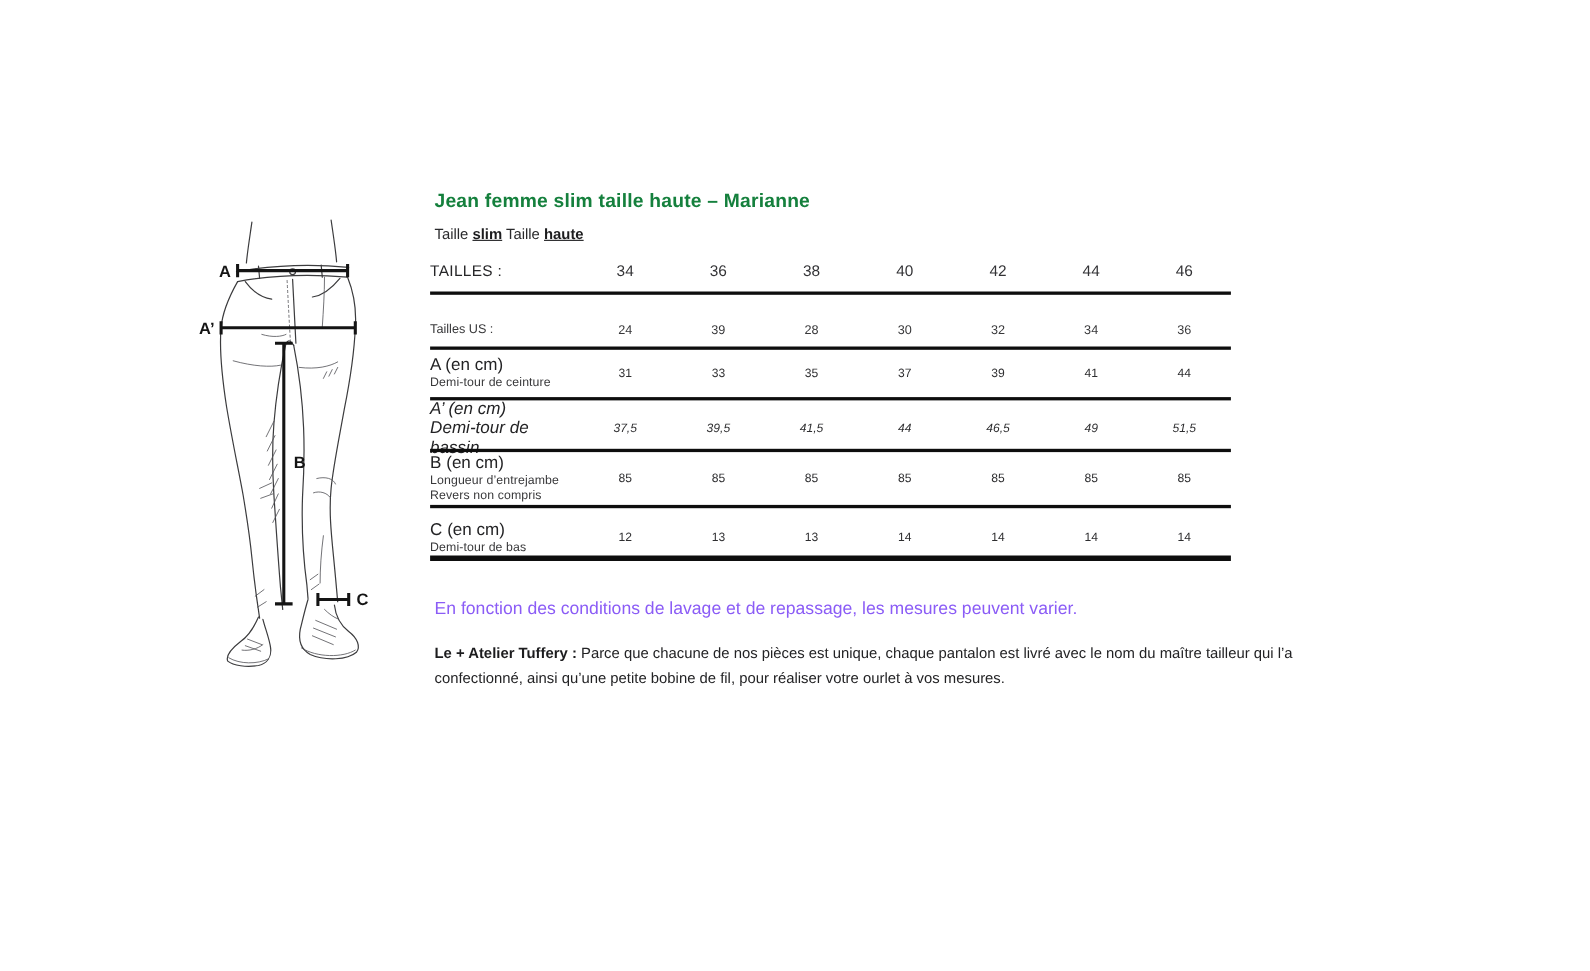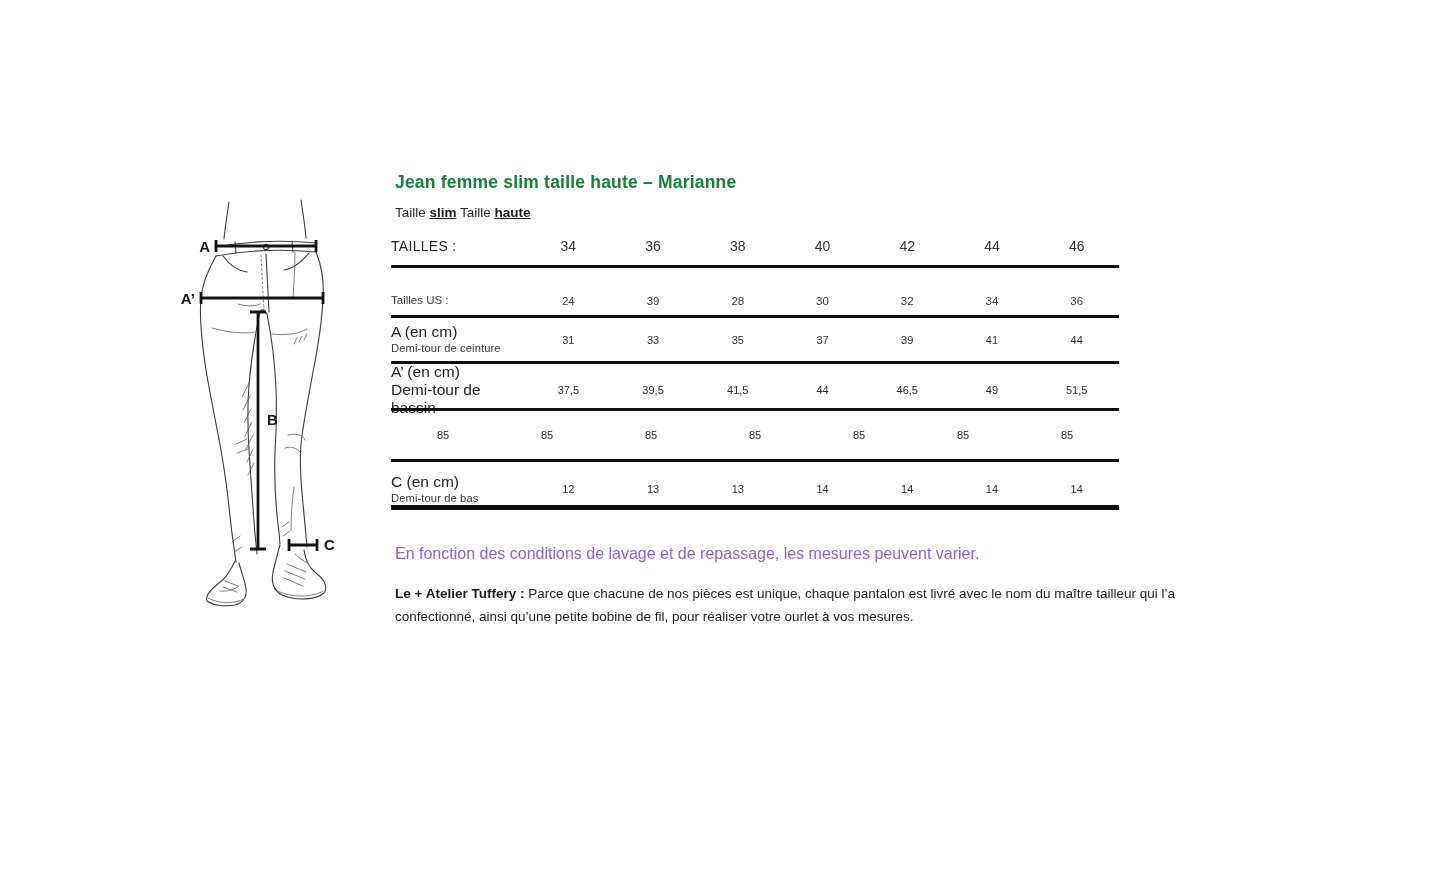--- a/index.html
+++ b/index.html
@@ -128,37 +128,42 @@
         <div class="rvals">
           <div class="cell">31</div>
           <div class="cell">33</div>
           <div class="cell">35</div>
           <div class="cell">37</div>
           <div class="cell">39</div>
           <div class="cell">41</div>
           <div class="cell">44</div>
         </div>
       </div>
-      <div class="srow kind-normal" style="top: 137px; height: 52px;">
+      <div class="srow kind-normal" style="top: 137px; height: 52px; font-style: italic;">
         <div class="rlabel">
           <div class="lbl-main">A’ (en cm)</div>
           <div class="lbl-main">Demi-tour de</div>
           <div class="lbl-main">bassin</div>
         </div>
         <div class="rvals">
           <div class="cell">37,5</div>
           <div class="cell">39,5</div>
           <div class="cell">41,5</div>
           <div class="cell">44</div>
           <div class="cell">46,5</div>
           <div class="cell">49</div>
           <div class="cell">51,5</div>
         </div>
       </div>
       <div class="srow kind-normal" style="top: 184px; height: 48px;">
+        <div class="rlabel">
+          <div class="lbl-main">B (en cm)</div>
+          <div class="lbl-sub">Longueur d’entrejambe</div>
+          <div class="lbl-sub">Revers non compris</div>
+        </div>
         <div class="rvals">
           <div class="cell">85</div>
           <div class="cell">85</div>
           <div class="cell">85</div>
           <div class="cell">85</div>
           <div class="cell">85</div>
           <div class="cell">85</div>
           <div class="cell">85</div>
         </div>
       </div>

